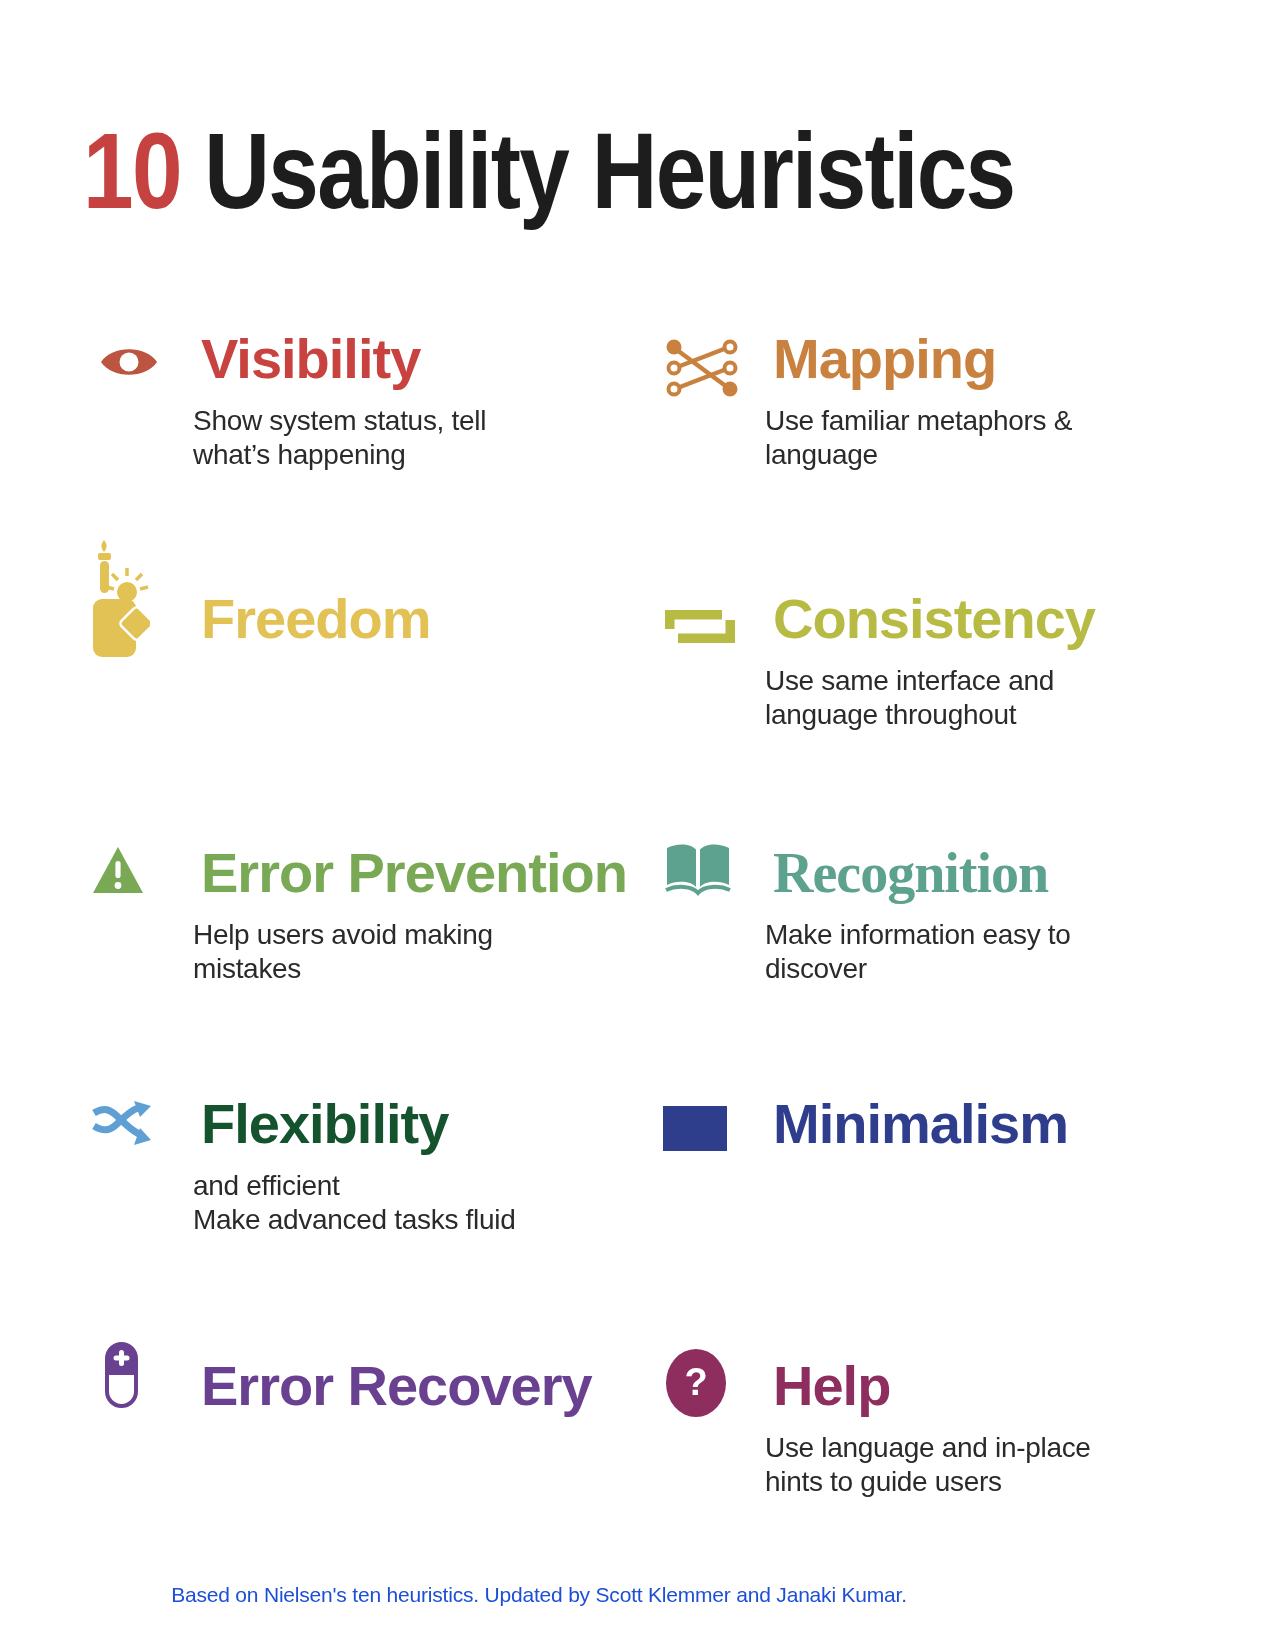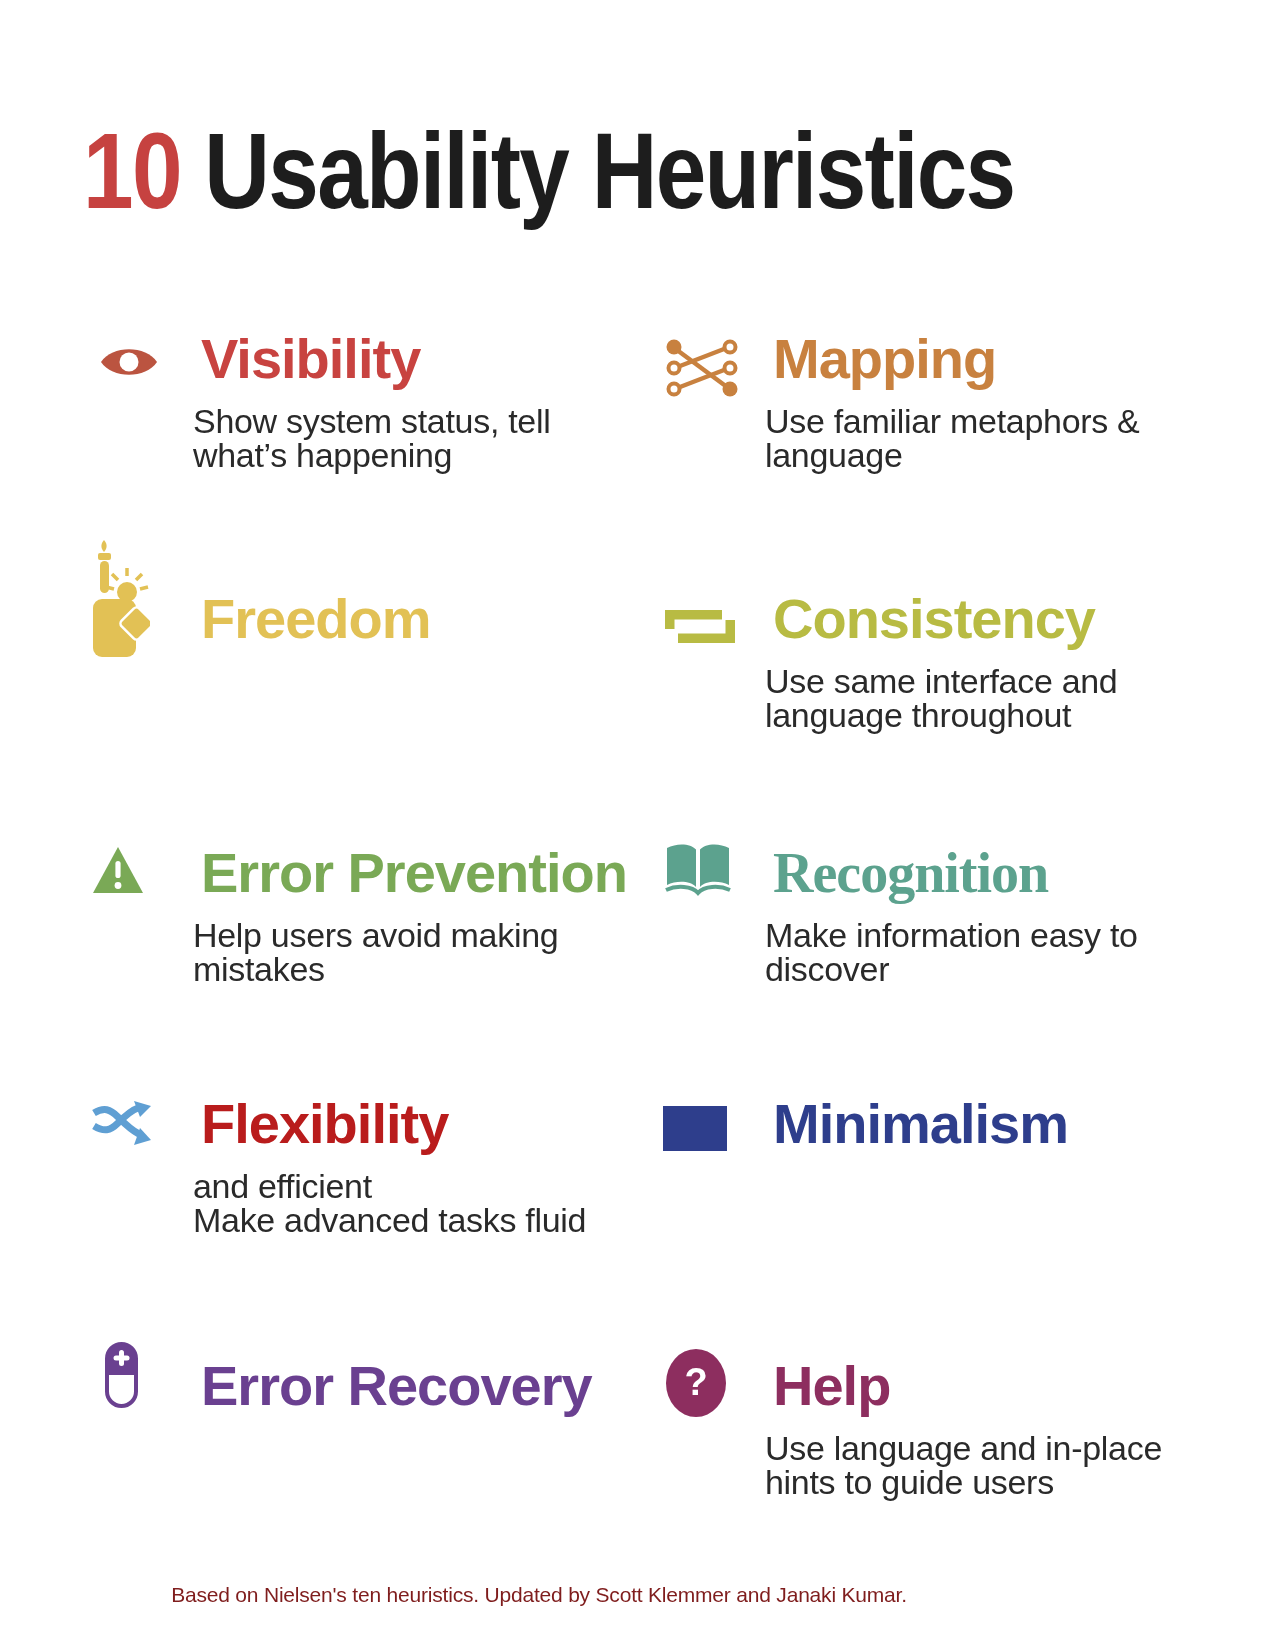--- a/index.html
+++ b/index.html
@@ -13,27 +13,27 @@
     font-size:107px;font-weight:bold;letter-spacing:-2px;line-height:1;
     transform:scaleX(0.85);transform-origin:left top;white-space:nowrap;
   }
   .cell{position:absolute;width:470px;}
   .cell .icon{position:absolute;display:block;line-height:0;}
   .cell h2{
     margin:8px;font-size:56px;line-height:50px;font-weight:bold;
     letter-spacing:-1px;white-space:nowrap;
   }
   .cell p{
-    margin:20px 0 0 0;font-size:34px;line-height:34px;color:#2a2a2a;
+    margin:20px 0 0 0;font-size:28px;line-height:34px;color:#2a2a2a;
     letter-spacing:-0.3px;
   }
   .cell .ln{display:block;}
   .attribution{
     position:absolute;left:0;top:1583px;width:1078px;text-align:center;
-    font-size:21px;color:#7f1d1d;letter-spacing:-0.2px;
+    font-size:21px;color:#1d4ed8;letter-spacing:-0.2px;
   }
 </style>
 </head>
 <body>
 
 <h1 class="page-title"><span style="color: rgb(198, 66, 64);">10</span><span style="color: rgb(29, 29, 29);"> Usability Heuristics</span></h1>
 
 <section class="cell" style="left:193px;top:326px;">
   <span class="icon" style="left: -93px; top: 14px; color: rgb(187, 84, 64);">
     <svg width="58" height="44" viewBox="0 0 58 44">
@@ -144,21 +144,21 @@
       <g stroke="currentColor" stroke-width="7" fill="none">
         <path d="M2,12 C12,6 18,8 26,16 C34,24 41,30 47,33"></path>
         <path d="M2,25 C12,31 18,30 26,22 C34,14 40,9 46,7"></path>
       </g>
       <g fill="currentColor">
         <path d="M42,44 L59,39 L48,27 Z"></path>
         <path d="M42,0 L59,5 L48,16 Z"></path>
       </g>
     </svg>
   </span>
-  <h2 style="color: #b91c1c;">Flexibility</h2>
+  <h2 style="color: #14532d;">Flexibility</h2>
   <p>
       <span class="ln">and efficient</span>
       <span class="ln">Make advanced tasks fluid</span>
     </p>
 </section>
 
 <section class="cell" style="left:765px;top:1091px;">
   <span class="icon" style="left: -102px; top: 15px; color: rgb(46, 62, 140);">
     <svg width="64" height="45" viewBox="0 0 64 45">
         <rect width="64" height="45" fill="currentColor"></rect>

